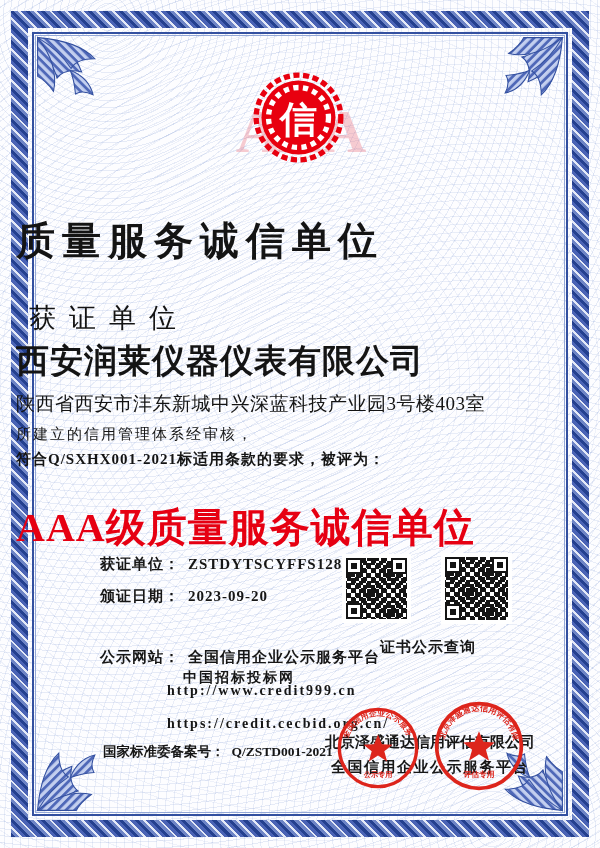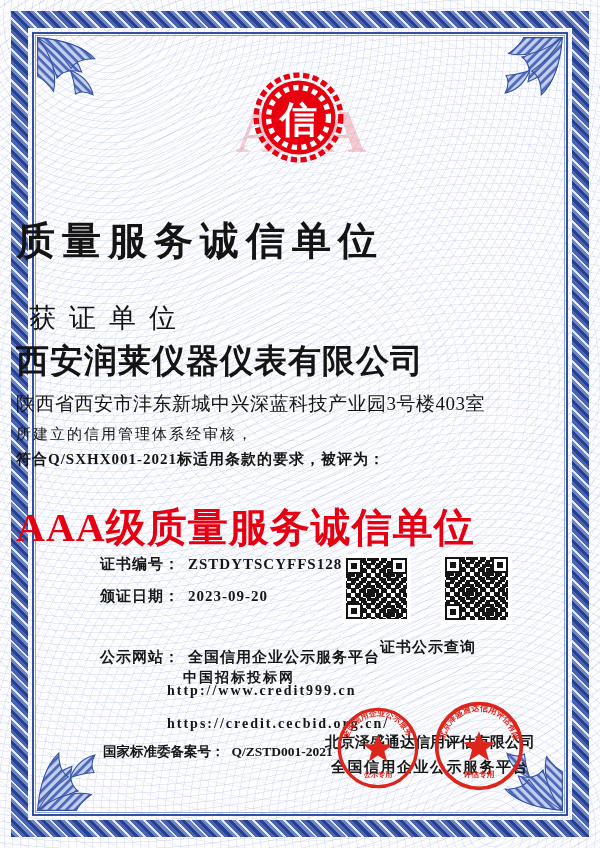--- a/index.html
+++ b/index.html
@@ -136,21 +136,21 @@
 
   <div class="center title">质量服务诚信单位</div>
   <div class="center awardee">获证单位</div>
   <div class="center company">西安润莱仪器仪表有限公司</div>
   <div class="center address">陕西省西安市沣东新城中兴深蓝科技产业园3号楼403室</div>
   <div class="center stmt1">所建立的信用管理体系经审核，</div>
   <div class="center stmt2">符合Q/SXHX001-2021标适用条款的要求，被评为：</div>
   <div class="center award">AAA级质量服务诚信单位</div>
 
   <div class="row r1">
-    <span class="lbl">证书编号：</span><span class="val">ZSTDYTSCYFFS128319</span>
+    <span class="lbl">获证单位：</span><span class="val">ZSTDYTSCYFFS128319</span>
   </div>
   <div class="row r2">
     <span class="lbl">颁证日期：</span><span class="val">2023-09-20</span>
   </div>
   <div class="row r4">
     <span class="lbl">公示网站：</span><span class="val">全国信用企业公示服务平台</span>
   </div>
   <div class="lnk k1">http://www.credit999.cn</div>
   <div class="lnk k2">中国招标投标网</div>
   <div class="lnk k3">https://credit.cecbid.org.cn/</div>

